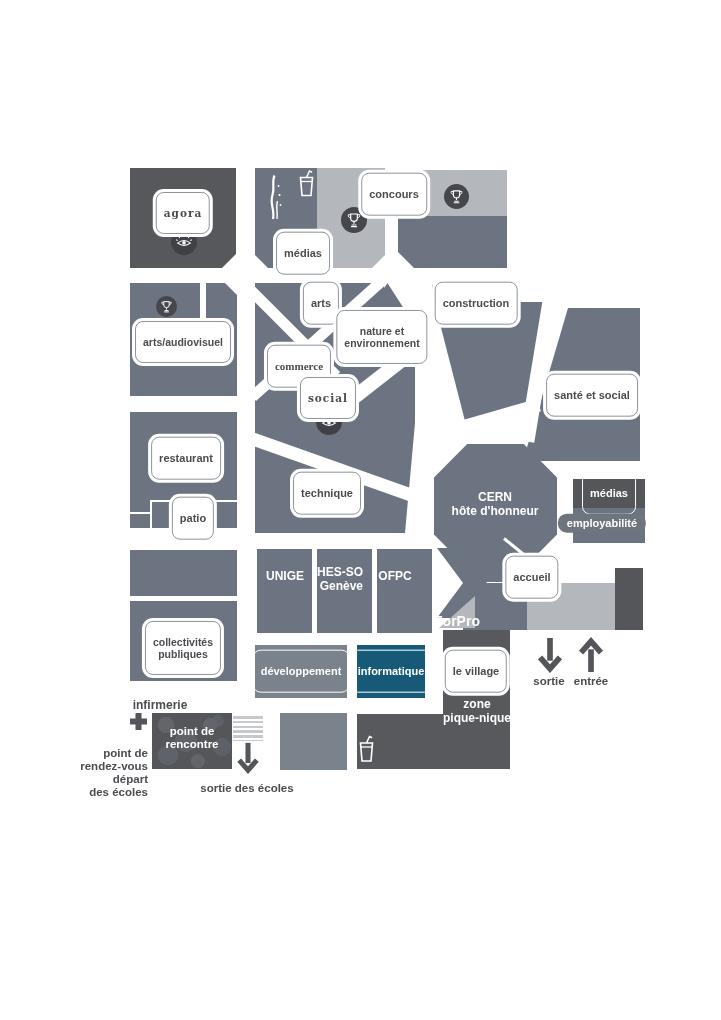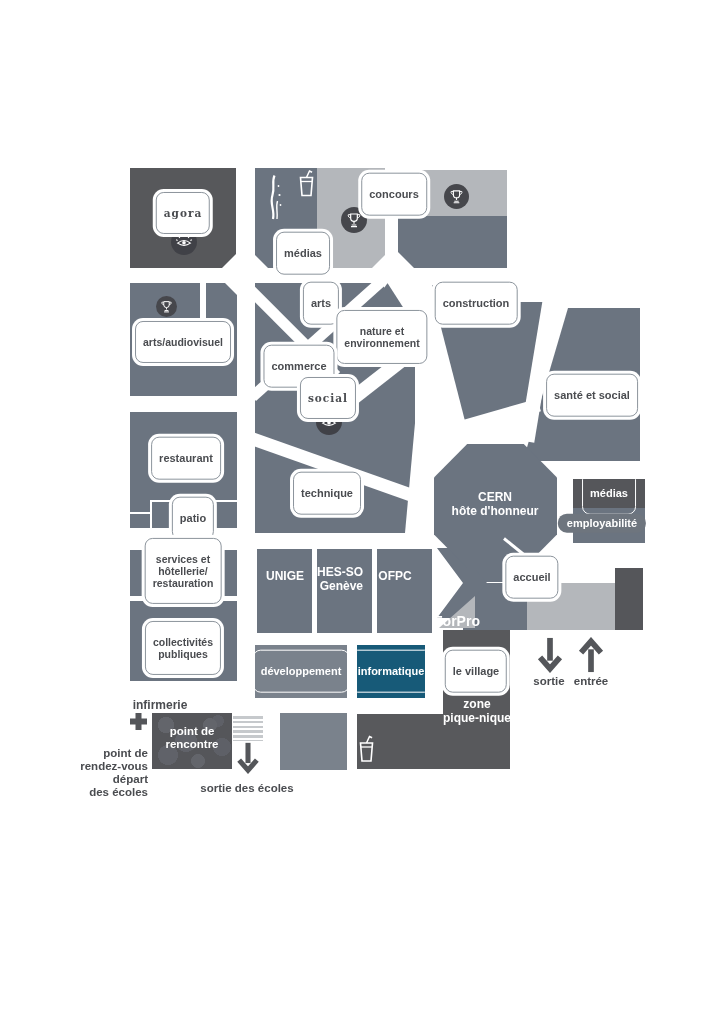--- a/index.html
+++ b/index.html
@@ -210,30 +210,27 @@
   </div>
 
   <div class="pill blackletter" style="left:183px;top:213px;">agora</div>
   <div class="pill" style="left:303px;top:253px;">médias</div>
   <div class="pill" style="left:394px;top:194px;">concours</div>
 
   <div class="lbl white" style="left:167px;top:325px;font-size:10.5px;">e-sport</div>
   <div class="pill small" style="left:183px;top:342px;">arts/audiovisuel</div>
   <div class="pill" style="left:186px;top:458px;">restaurant</div>
   <div class="pill" style="left:193px;top:518px;">patio</div>
-  <div class="pill small" style="left:183px;top:571px;">services et
-hôtellerie/
-restauration</div>
   <div class="pill small" style="left:183px;top:648px;">collectivités
 publiques</div>
 
   <div class="pill" style="left:321px;top:303px;">arts</div>
   <div class="pill small" style="left:382px;top:337px;">nature et
 environnement</div>
-  <div class="pill" style="left:299px;top:366px;">commerce</div>
+  <div class="pill" style="left:299px;top:366px;font-family:Liberation Serif, serif;">commerce</div>
   <div class="pill blackletter" style="left:328px;top:398px;">social</div>
   <div class="pill" style="left:327px;top:493px;">technique</div>
   <div class="pill" style="left:476px;top:303px;">construction</div>
   <div class="pill" style="left:592px;top:395px;">santé et social</div>
   <div class="lbl white" style="left:495px;top:505px;font-size:12px;z-index:26;">CERN
 hôte d'honneur</div>
 
   <div class="pill outline" style="left:609px;top:493px;">médias</div>
   <div class="pill gray" style="left:602px;top:523px;">employabilité</div>
   <div class="pill" style="left:532px;top:577px;">accueil</div>

